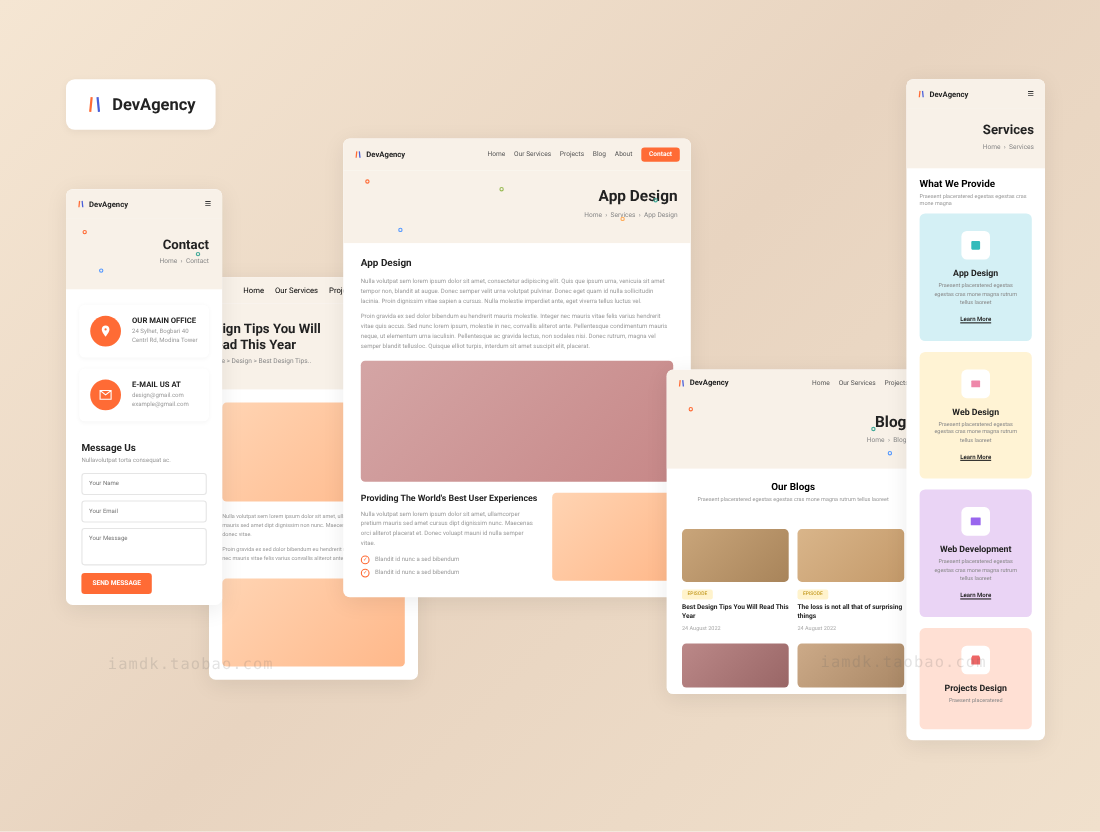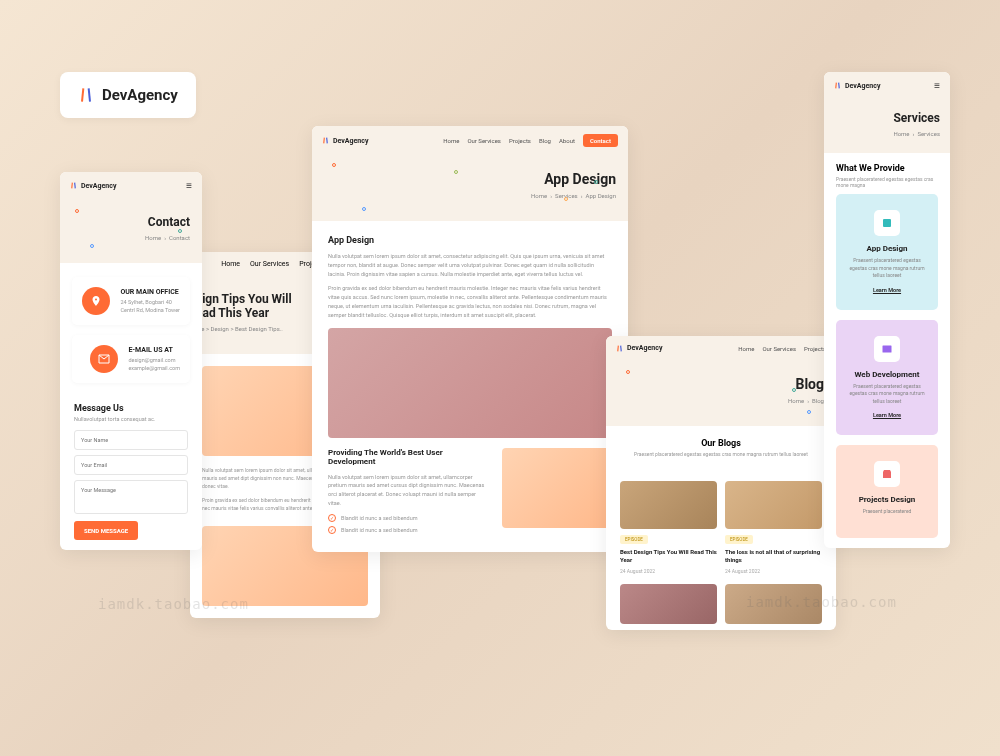--- a/index.html
+++ b/index.html
@@ -16,21 +16,21 @@
 .btn-orange { background:#ff6b35; color:#fff; padding:3px 7px; border-radius:3px; font-size:6px; font-weight:600; }
 .burger { font-size:10px; color:#333; }
 .hero { background:#f8f1e8; padding:16px 12px 22px; text-align:right; position:relative; }
 .hero h1 { font-size:14px; font-weight:700; color:#222; margin-bottom:5px; }
 .hero h2 { font-size:12px; font-weight:700; color:#222; margin-bottom:5px; }
 .crumb { font-size:6px; color:#888; }
 .crumb .sep { margin:0 3px; }
 .body-section { padding:14px 16px; }
 .body-section h3 { font-size:9px; font-weight:700; color:#222; margin-bottom:7px; }
 .body-section p { font-size:5.5px; line-height:1.6; color:#999; margin-bottom:6px; }
-.contact-card { display:flex; align-items:center; gap:10px; background:#fff; margin:0 12px 10px; padding:10px; border-radius:5px; box-shadow:0 1px 4px rgba(0,0,0,0.04);justify-content:flex-end; }
+.contact-card { display:flex; align-items:center; gap:10px; background:#fff; margin:0 12px 10px; padding:10px; border-radius:5px; box-shadow:0 1px 4px rgba(0,0,0,0.04); }
 .contact-icn { width:28px; height:28px; border-radius:50%; background:#ff6b35; display:flex; align-items:center; justify-content:center; flex-shrink:0; }
 .contact-icn svg { width:12px; height:12px; fill:#fff; }
 .contact-txt h4 { font-size:7px; font-weight:700; color:#222; margin-bottom:3px; }
 .contact-txt p { font-size:5.5px; color:#999; line-height:1.4; margin:0; }
 .msg-section { padding:10px 14px; }
 .msg-section h3 { font-size:9px; font-weight:700; color:#222; margin-bottom:3px; }
 .msg-section .sub { font-size:5.5px; color:#999; margin-bottom:8px; }
 .input { width:100%; border:1px solid #e5e5e5; border-radius:3px; padding:6px; font-size:5.5px; color:#aaa; margin-bottom:5px; background:#fff; }
 .textarea { height:34px; resize:none; }
 .send-btn { background:#ff6b35; color:#fff; border:none; padding:6px 10px; border-radius:3px; font-size:6px; font-weight:700; }
@@ -166,21 +166,21 @@
     <h1>App Design</h1>
     <div class="crumb"><span>Home</span><span class="sep">›</span><span>Services</span><span class="sep">›</span><span>App Design</span></div>
   </div>
   <div class="body-section">
     <h3>App Design</h3>
     <p>Nulla volutpat sem lorem ipsum dolor sit amet, consectetur adipiscing elit. Quis que ipsum urna, venicuia sit amet tempor non, blandit at augue. Donec semper velit urna volutpat pulvinar. Donec eget quam id nulla sollicitudin lacinia. Proin dignissim vitae sapien a cursus. Nulla molestie imperdiet ante, eget viverra tellus luctus vel.</p>
     <p>Proin gravida ex sed dolor bibendum eu hendrerit mauris molestie. Integer nec mauris vitae felis varius hendrerit vitae quis accus. Sed nunc lorem ipsum, molestie in nec, convallis aliterot ante. Pellentesque condimentum mauris neque, ut elementum urna iaculisin. Pellentesque ac gravida lectus, non sodales nisi. Donec rutrum, magna vel semper blandit tellusloc. Quisque elliot turpis, interdum sit amet suscipit elit, placerat.</p>
     <div class="img-ph" style="height:110px; margin:8px 0;"></div>
     <div style="display:flex; gap:12px; margin-top:10px;">
       <div style="flex:1;">
-        <h3 style="font-size:8px;">Providing The World's Best User Development</h3>
+        <h3 style="font-size:8px;">Providing The World's Best User Experiences</h3>
         <p>Nulla volutpat sem lorem ipsum dolor sit amet, ullamcorper pretium mauris sed amet cursus dipt dignissim nunc. Maecenas orci aliterot placerat et. Donec voluapt mauni id nulla semper vitae.</p>
         <div class="bullet-item">
             <div class="b">✓</div>
             <span>Blandit id nunc a sed bibendum</span>
           </div>
         <div class="bullet-item">
             <div class="b">✓</div>
             <span>Blandit id nunc a sed bibendum</span>
           </div>
       </div>
@@ -261,20 +261,28 @@
     <p style="font-size:5px;color:#999;">Praesent placeratered egestas egestas cras mone magna</p>
   </div>
   <div class="svc-card" style="background:#d4f0f5;">
     <div class="svc-icn" style="background:#fff;">
         <svg width="12" height="12" viewBox="0 0 24 24" fill="#3bb">
           <rect x="4" y="4" width="16" height="16" rx="2"></rect>
         </svg>
       </div>
     <h4>App Design</h4><p>Praesent placeratered egestas egestas cras mone magna rutrum tellus laoreet</p><span class="lm">Learn More</span>
   </div>
+  <div class="svc-card" style="background:#fff3d4;">
+    <div class="svc-icn" style="background:#fff;">
+        <svg width="12" height="12" viewBox="0 0 24 24" fill="#e8a">
+          <rect x="4" y="6" width="16" height="12" rx="1"></rect>
+        </svg>
+      </div>
+    <h4>Web Design</h4><p>Praesent placeratered egestas egestas cras mone magna rutrum tellus laoreet</p><span class="lm">Learn More</span>
+  </div>
   <div class="svc-card" style="background:#ead4f5;">
     <div class="svc-icn" style="background:#fff;">
         <svg width="12" height="12" viewBox="0 0 24 24" fill="#96e">
           <rect x="3" y="5" width="18" height="14" rx="1"></rect>
         </svg>
       </div>
     <h4>Web Development</h4><p>Praesent placeratered egestas egestas cras mone magna rutrum tellus laoreet</p><span class="lm">Learn More</span>
   </div>
   <div class="svc-card" style="background:#ffe0d4;">
     <div class="svc-icn" style="background:#fff;">

